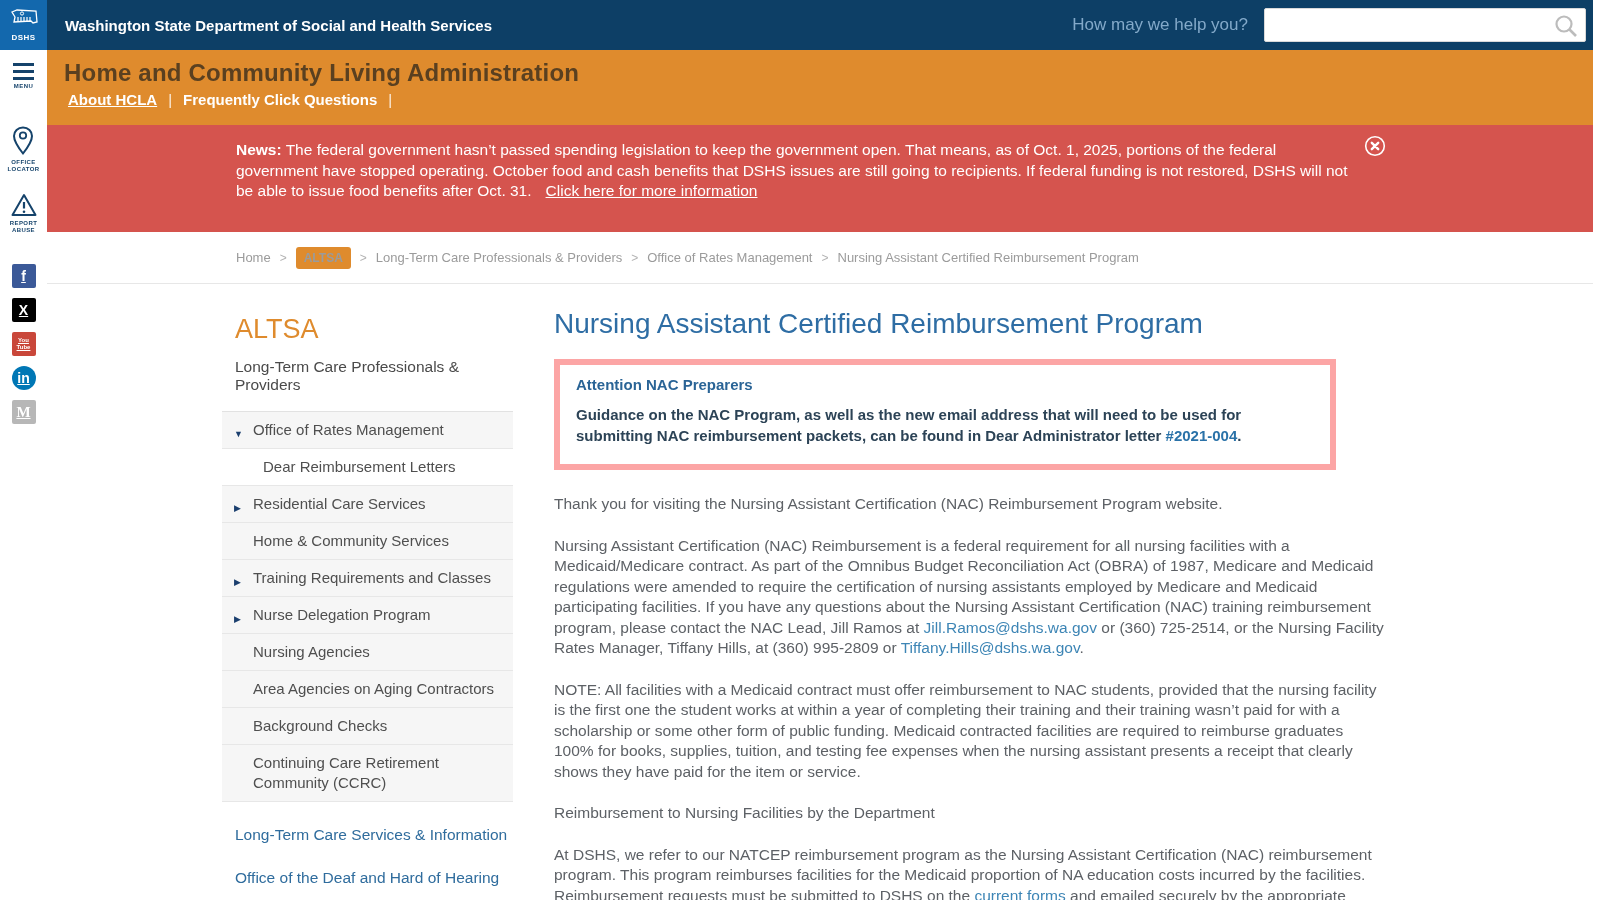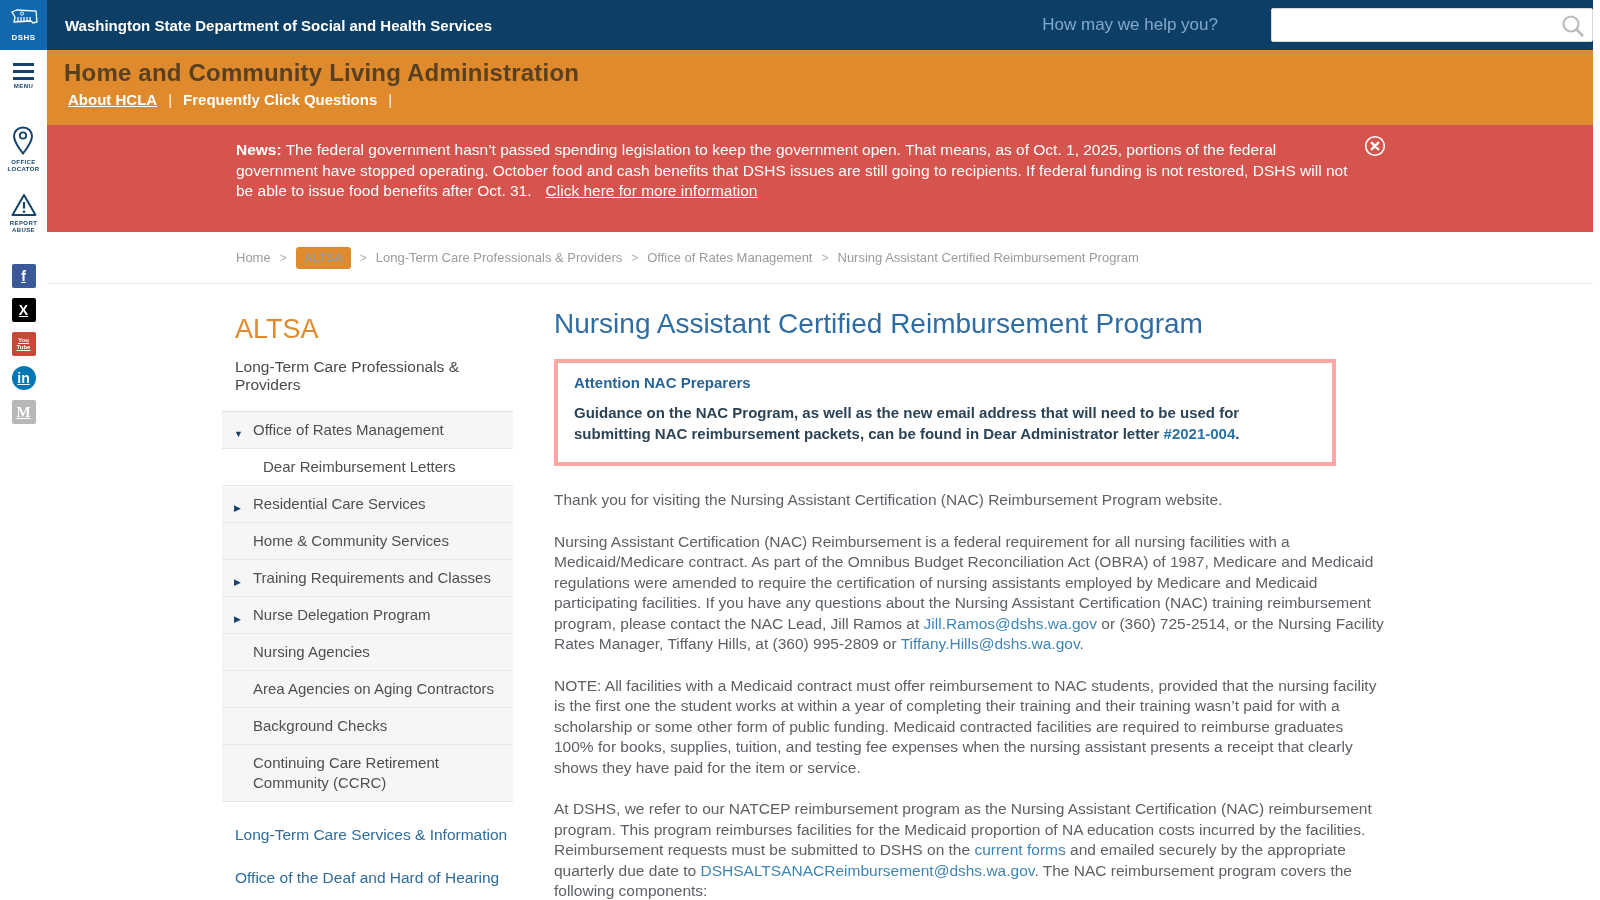--- a/index.html
+++ b/index.html
@@ -12,21 +12,21 @@
   .page { position:relative; width:1593px; height:900px; background:#fff; }
 
   
   .top-header{ position:absolute; left:0; top:0; width:1593px; height:50px;
     background:#0d3f66; display:flex; align-items:center; }
   .logo-box{ width:47px; height:50px; background:#1368ad; display:flex; flex-direction:column;
     align-items:center; justify-content:center; cursor:pointer; flex:0 0 47px; }
   .logo-box svg{ display:block; }
   .logo-text{ color:#fff; font-size:8px; font-weight:bold; letter-spacing:.5px; margin-top:1px; }
   .site-title{ color:#ffffff; font-size:15px; font-weight:bold; margin:0 0 0 18px; }
-  .search-area{ margin-left:auto; display:flex; align-items:center; padding-right:0;gap:37px; }
+  .search-area{ margin-left:auto; display:flex; align-items:center; padding-right:7px; }
   .search-prompt{ color:#83a9c9; font-size:17px; margin-right:16px; }
   .search-box{ position:relative; width:322px; height:34px; background:#fff; border:1px solid #d9d9d9;
     border-radius:2px; }
   .search-box input{ position:absolute; inset:0; width:100%; height:100%; border:none; outline:none;
     background:transparent; padding:0 38px 0 10px; font-size:14px; color:#333;
     font-family:"Liberation Sans", sans-serif; }
   .search-icon{ position:absolute; right:5px; top:3px; }
 
   
   .rail{ position:absolute; left:0; top:50px; width:47px; height:850px; background:#fff;
@@ -82,21 +82,21 @@
     border-bottom:1px solid #e7e7e7; color:#4f4f4f; font-size:15px; line-height:20px;
     text-decoration:none; }
   .nav-item.sub{ background:#ffffff; padding-left:41px; }
   .caret{ position:absolute; left:12px; top:12px; font-size:9px; color:#1b3f6e; }
   .side-links{ margin-top:24px; display:flex; flex-direction:column; }
   .side-links a{ color:#2f6c9d; font-size:15.5px; text-decoration:none; margin:0 0 25px 13px; }
 
   
   .main-article{ margin-left:41px; width:830px; }
   .page-title{ margin:-6px 0 19px 0; font-size:28px; font-weight:300; color:#2e6da4; }
-  .attention-box{ width:782px; border:4px solid #fca5a5; padding:11px 16px 18px 16px; margin-bottom:24px; }
+  .attention-box{ width:782px; border:6px solid #fca5a5; padding:11px 16px 18px 16px; margin-bottom:24px; }
   .attention-heading{ margin:0 0 11px 0; font-size:15px; font-weight:bold; color:#2a6496; }
   .attention-body{ margin:0; font-size:15px; font-weight:bold; color:#2c4356; line-height:21px; }
   .attention-body a{ color:#2a72a8; }
 
   .body-blocks p{ margin:0 0 21px 0; font-size:15.5px; line-height:20.5px; color:#5d6166; }
   .inline-link{ color:#3d85b5; text-decoration:none; }
   .attention-body .inline-link{ color:#2a72a8; font-weight:bold; }
 </style>
 </head>
 <body>
@@ -229,19 +229,20 @@
       <main class="main-article">
         <h1 class="page-title">Nursing Assistant Certified Reimbursement Program</h1>
         <div class="attention-box">
           <h3 class="attention-heading">Attention NAC Preparers</h3>
           <p class="attention-body"><span>Guidance on the NAC Program, as well as the new email address that will need to be used for submitting NAC reimbursement packets, can be found in Dear Administrator letter </span><a class="inline-link" href="#">#2021-004</a><span>.</span></p>
         </div>
         <div class="body-blocks">
             <p><span>Thank you for visiting the Nursing Assistant Certification (NAC) Reimbursement Program website.</span></p>
             <p><span>Nursing Assistant Certification (NAC) Reimbursement is a federal requirement for all nursing facilities with a Medicaid/Medicare contract. As part of the Omnibus Budget Reconciliation Act (OBRA) of 1987, Medicare and Medicaid regulations were amended to require the certification of nursing assistants employed by Medicare and Medicaid participating facilities. If you have any questions about the Nursing Assistant Certification (NAC) training reimbursement program, please contact the NAC Lead, Jill Ramos at </span><a class="inline-link" href="#">Jill.Ramos@dshs.wa.gov</a><span> or (360) 725-2514, or the Nursing Facility Rates Manager, Tiffany Hills, at (360) 995-2809 or </span><a class="inline-link" href="#">Tiffany.Hills@dshs.wa.gov</a><span>.</span></p>
             <p><span>NOTE: All facilities with a Medicaid contract must offer reimbursement to NAC students, provided that the nursing facility is the first one the student works at within a year of completing their training and their training wasn’t paid for with a scholarship or some other form of public funding.  Medicaid contracted facilities are required to reimburse graduates 100% for books, supplies, tuition, and testing fee expenses when the nursing assistant presents a receipt that clearly shows they have paid for the item or service.</span></p>
+            <p><span>Reimbursement to Nursing Facilities by the Department</span></p>
             <p><span>At DSHS, we refer to our NATCEP reimbursement program as the Nursing Assistant Certification (NAC) reimbursement program. This program reimburses facilities for the Medicaid proportion of NA education costs incurred by the facilities. Reimbursement requests must be submitted to DSHS on the </span><a class="inline-link" href="#">current forms</a><span> and emailed securely by the appropriate quarterly due date to </span><a class="inline-link" href="#">DSHSALTSANACReimbursement@dshs.wa.gov</a><span>. The NAC reimbursement program covers the following components:</span></p>
           </div>
       </main>
 
     </div>
   </div>
 </div>
 
 </body></html>

